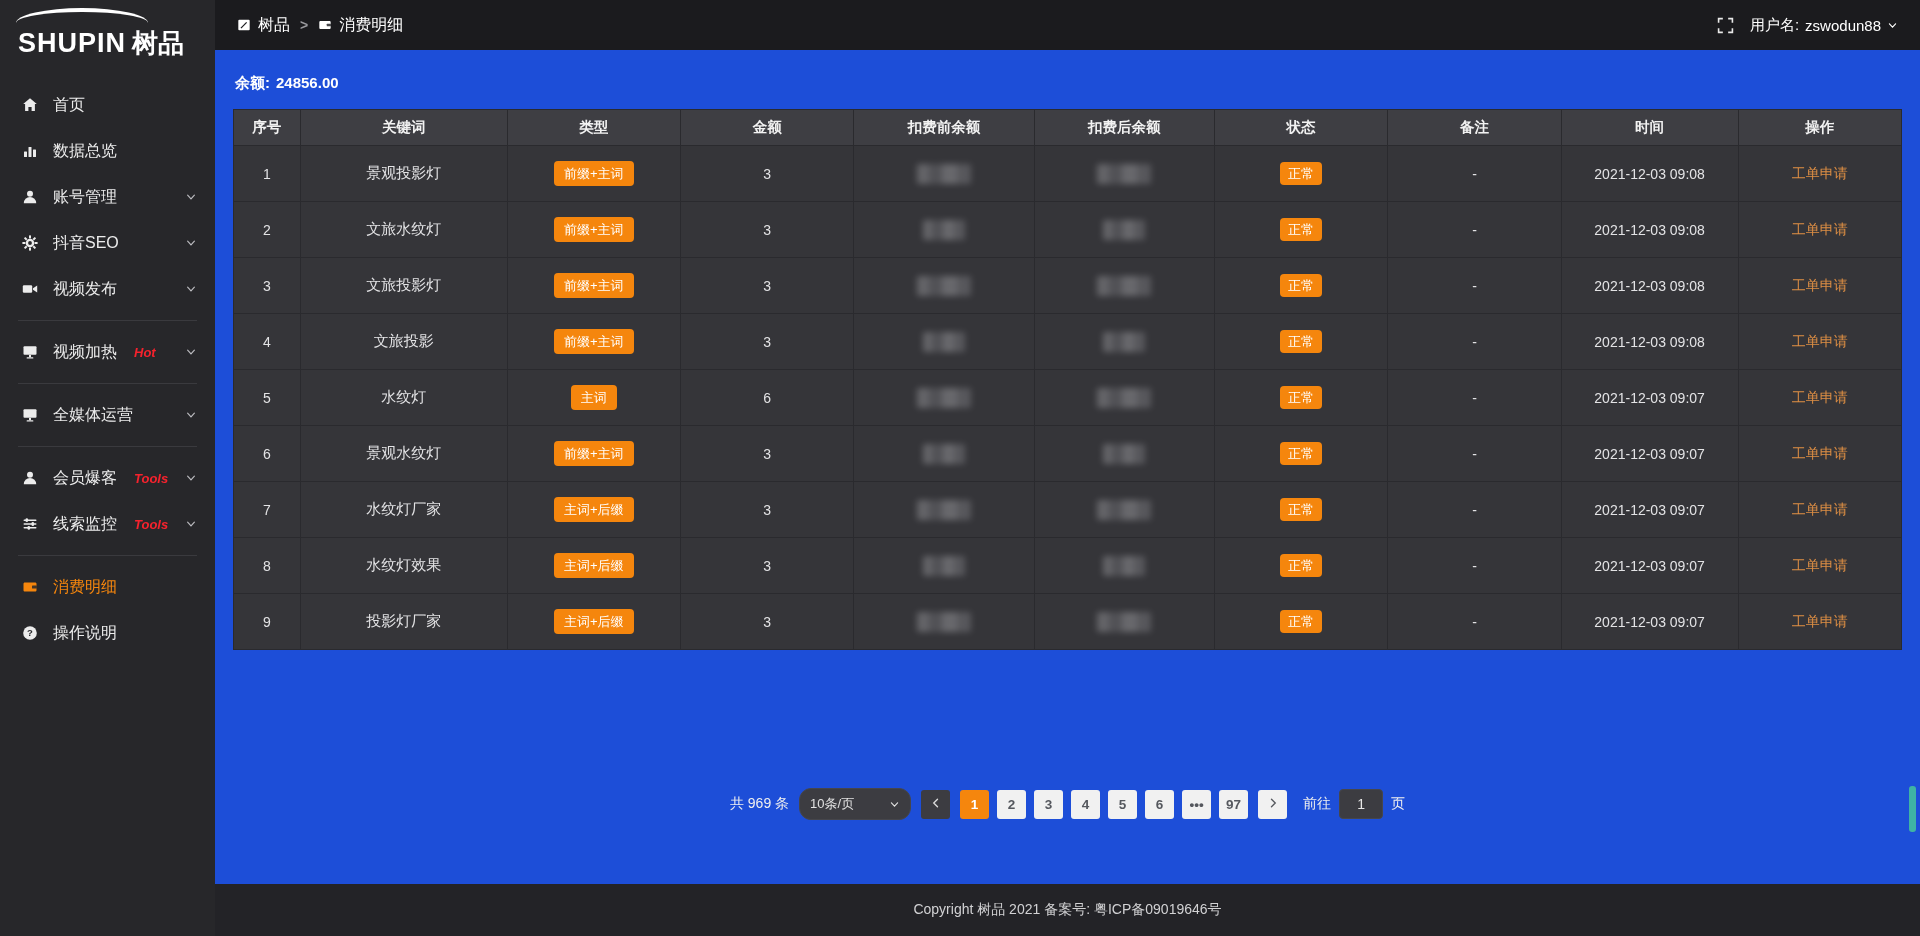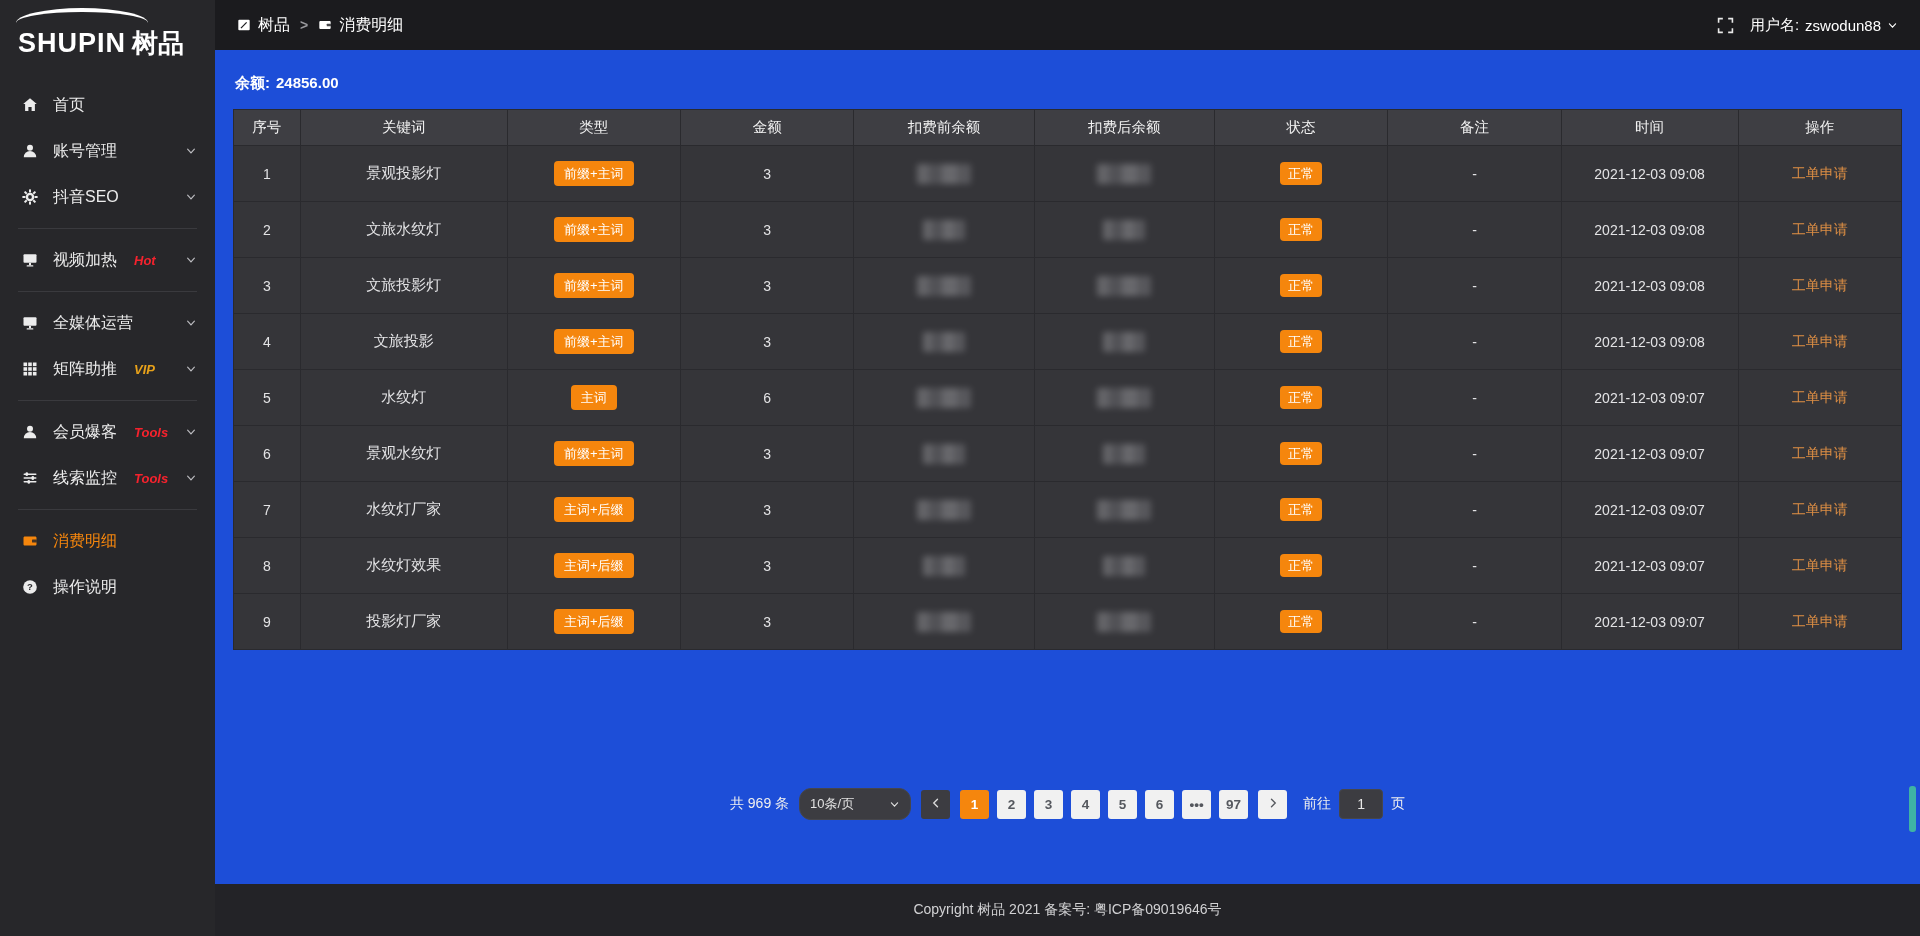--- a/index.html
+++ b/index.html
@@ -39,21 +39,21 @@
   .user-wrap{display:flex;align-items:center;gap:6px;cursor:pointer}
   .user-wrap .icon svg{width:11px;height:11px}
 
   
   .main{flex:1;background:#1d4ed8;display:flex;flex-direction:column;padding:0 18px;min-height:0}
   .balance{margin:24px 2px 16px;font-size:15px;font-weight:bold;color:#fff}
   .balance b{margin-left:6px}
 
   table{width:100%;border-collapse:collapse;table-layout:fixed;background:#353539}
   th,td{border:1px solid #2a2a2e;text-align:center;color:#e3e3e5;font-size:14px;overflow:hidden}
-  thead th{height:36px;background:#3e3e43;font-weight:normal;font-size:14.5px;color:#f2f2f2}
+  thead th{height:36px;background:#3e3e43;font-weight:bold;font-size:14.5px;color:#f2f2f2}
   tbody td{height:56px}
   td.kw{font-size:15px}
   th:nth-child(1){width:4%}
   th:nth-child(2){width:12.4%}
   th:nth-child(3){width:10.4%}
   th:nth-child(4){width:10.4%}
   th:nth-child(5){width:10.8%}
   th:nth-child(6){width:10.8%}
   th:nth-child(7){width:10.4%}
   th:nth-child(8){width:10.4%}
@@ -99,20 +99,30 @@
           <span class="icon">
             <svg viewBox="0 0 16 16" xmlns="http://www.w3.org/2000/svg">
               <path d="M8 1.2 14.8 7h-1.9v7H9.6v-4H6.4v4H3.1V7H1.2Z"></path>
             </svg>
           </span>
           <span class="side-label">首页</span>
         </div>
         <div class="side-item">
           <span class="icon">
             <svg viewBox="0 0 16 16" xmlns="http://www.w3.org/2000/svg">
+              <rect x="2" y="8.5" width="3" height="5.5" rx=".5"></rect>
+              <rect x="6.5" y="4" width="3" height="10" rx=".5"></rect>
+              <rect x="11" y="6.5" width="3" height="7.5" rx=".5"></rect>
+            </svg>
+          </span>
+          <span class="side-label">数据总览</span>
+        </div>
+        <div class="side-item">
+          <span class="icon">
+            <svg viewBox="0 0 16 16" xmlns="http://www.w3.org/2000/svg">
               <circle cx="8" cy="4.8" r="3"></circle>
               <path d="M1.8 14.2a6.2 6.2 0 0 1 12.4 0Z"></path>
             </svg>
           </span>
           <span class="side-label">账号管理</span>
           <span class="chev">
             <svg viewBox="0 0 16 16" xmlns="http://www.w3.org/2000/svg">
               <path d="M3.5 5.5 8 10.5l4.5-5" fill="none" stroke="currentColor" stroke-width="1.6" stroke-linecap="round"></path>
             </svg>
           </span>
@@ -133,20 +143,34 @@
               </g>
             </svg>
           </span>
           <span class="side-label">抖音SEO</span>
           <span class="chev">
             <svg viewBox="0 0 16 16" xmlns="http://www.w3.org/2000/svg">
               <path d="M3.5 5.5 8 10.5l4.5-5" fill="none" stroke="currentColor" stroke-width="1.6" stroke-linecap="round"></path>
             </svg>
           </span>
         </div>
+        <div class="side-item">
+          <span class="icon">
+            <svg viewBox="0 0 16 16" xmlns="http://www.w3.org/2000/svg">
+              <rect x="0.8" y="4.2" width="9.4" height="7.6" rx="1.2"></rect>
+              <path d="M11 7.2 15.2 4.6v6.8L11 8.8Z"></path>
+            </svg>
+          </span>
+          <span class="side-label">视频发布</span>
+          <span class="chev">
+            <svg viewBox="0 0 16 16" xmlns="http://www.w3.org/2000/svg">
+              <path d="M3.5 5.5 8 10.5l4.5-5" fill="none" stroke="currentColor" stroke-width="1.6" stroke-linecap="round"></path>
+            </svg>
+          </span>
+        </div>
         <div class="side-divider"></div>
         <div class="side-item">
           <span class="icon">
             <svg viewBox="0 0 16 16" xmlns="http://www.w3.org/2000/svg">
               <rect x="1.5" y="2.2" width="13" height="8.6" rx="1"></rect>
               <rect x="7" y="10.8" width="2" height="2.4"></rect>
               <rect x="4.6" y="13.2" width="6.8" height="1.4" rx=".7"></rect>
             </svg>
           </span>
           <span class="side-label">视频加热</span>
@@ -160,42 +184,20 @@
         <div class="side-divider"></div>
         <div class="side-item">
           <span class="icon">
             <svg viewBox="0 0 16 16" xmlns="http://www.w3.org/2000/svg">
               <rect x="1.5" y="2.2" width="13" height="8.6" rx="1"></rect>
               <rect x="7" y="10.8" width="2" height="2.4"></rect>
               <rect x="4.6" y="13.2" width="6.8" height="1.4" rx=".7"></rect>
             </svg>
           </span>
           <span class="side-label">全媒体运营</span>
-          <span class="chev">
-            <svg viewBox="0 0 16 16" xmlns="http://www.w3.org/2000/svg">
-              <path d="M3.5 5.5 8 10.5l4.5-5" fill="none" stroke="currentColor" stroke-width="1.6" stroke-linecap="round"></path>
-            </svg>
-          </span>
-        </div>
-        <div class="side-item">
-          <span class="icon">
-            <svg viewBox="0 0 16 16" xmlns="http://www.w3.org/2000/svg">
-              <rect x="1.5" y="1.5" width="3.6" height="3.6"></rect>
-              <rect x="6.2" y="1.5" width="3.6" height="3.6"></rect>
-              <rect x="10.9" y="1.5" width="3.6" height="3.6"></rect>
-              <rect x="1.5" y="6.2" width="3.6" height="3.6"></rect>
-              <rect x="6.2" y="6.2" width="3.6" height="3.6"></rect>
-              <rect x="10.9" y="6.2" width="3.6" height="3.6"></rect>
-              <rect x="1.5" y="10.9" width="3.6" height="3.6"></rect>
-              <rect x="6.2" y="10.9" width="3.6" height="3.6"></rect>
-              <rect x="10.9" y="10.9" width="3.6" height="3.6"></rect>
-            </svg>
-          </span>
-          <span class="side-label">矩阵助推</span>
-          <span class="tag gold">VIP</span>
           <span class="chev">
             <svg viewBox="0 0 16 16" xmlns="http://www.w3.org/2000/svg">
               <path d="M3.5 5.5 8 10.5l4.5-5" fill="none" stroke="currentColor" stroke-width="1.6" stroke-linecap="round"></path>
             </svg>
           </span>
         </div>
         <div class="side-divider"></div>
         <div class="side-item">
           <span class="icon">
             <svg viewBox="0 0 16 16" xmlns="http://www.w3.org/2000/svg">

